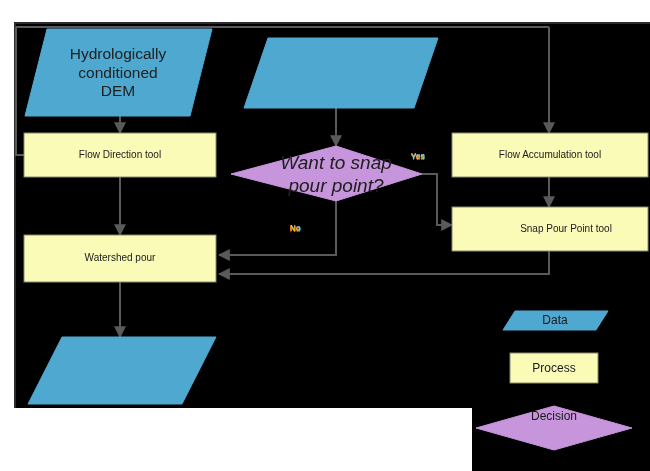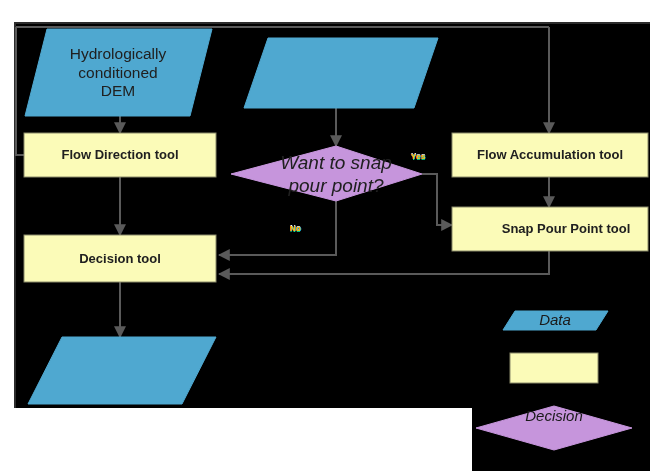--- a/index.html
+++ b/index.html
@@ -54,29 +54,29 @@
     position: absolute;
     display: flex;
     align-items: center;
     justify-content: center;
     text-align: center;
     color: #202020;
     pointer-events: none;
     line-height: 1.22;
   }
   .lbl-data     { font-size: 15.5px; text-align: center; }
-  .lbl-process  { font-size: 13px; font-weight: bold; }
+  .lbl-process  { font-size: 10px; }
   .lbl-decision { font-size: 19px; font-style: italic; }
-  .lbl-legend   { font-size: 15px; color: #1a1a1a; font-style: italic; }
+  .lbl-legend   { font-size: 12px; color: #1a1a1a; }
 
   
   .branch-label {
     position: absolute;
     font-size: 8px;
-    font-weight: 700;
+    font-weight: 400;
     color: #ffd400;
     text-shadow:
        0.6px 0 0 #00a0ff,
       -0.6px 0 0 #ff2020,
        0 0.6px 0 #00e0a0,
        0 -0.6px 0 #ffffff;
     letter-spacing: 0.3px;
     pointer-events: none;
     white-space: nowrap;
   }
@@ -160,27 +160,30 @@
   <div class="node-label lbl-process" style="left:452px; top:207px; width:196px; height:44px;margin-left:16px;">
     <span>Snap Pour Point tool</span>
   </div>
 
   <div class="node-label lbl-decision" style="left:252px; top:148px; width:168px; height:52px;">
     <span style="white-space:pre-line;">Want to snap
 pour point?</span>
   </div>
 
   <div class="node-label lbl-process" style="left:24px; top:235px; width:192px; height:47px;">
-    <span>Decision tool</span>
+    <span>Watershed pour</span>
   </div>
 
 
   <div class="branch-label" style="left:411px; top:152px;">Yes</div>
   <div class="branch-label" style="left:290px; top:224px;">No</div>
 
   <div class="node-label lbl-legend" style="left:505px; top:311px; width:100px; height:19px;">
     <span>Data</span>
   </div>
+  <div class="node-label lbl-legend" style="left:510px; top:353px; width:88px; height:30px;">
+    <span>Process</span>
+  </div>
   <div class="node-label lbl-legend" style="left:504px; top:406px; width:100px; height:20px;">
     <span>Decision</span>
   </div>
 
 </div>
 
 </body></html>

